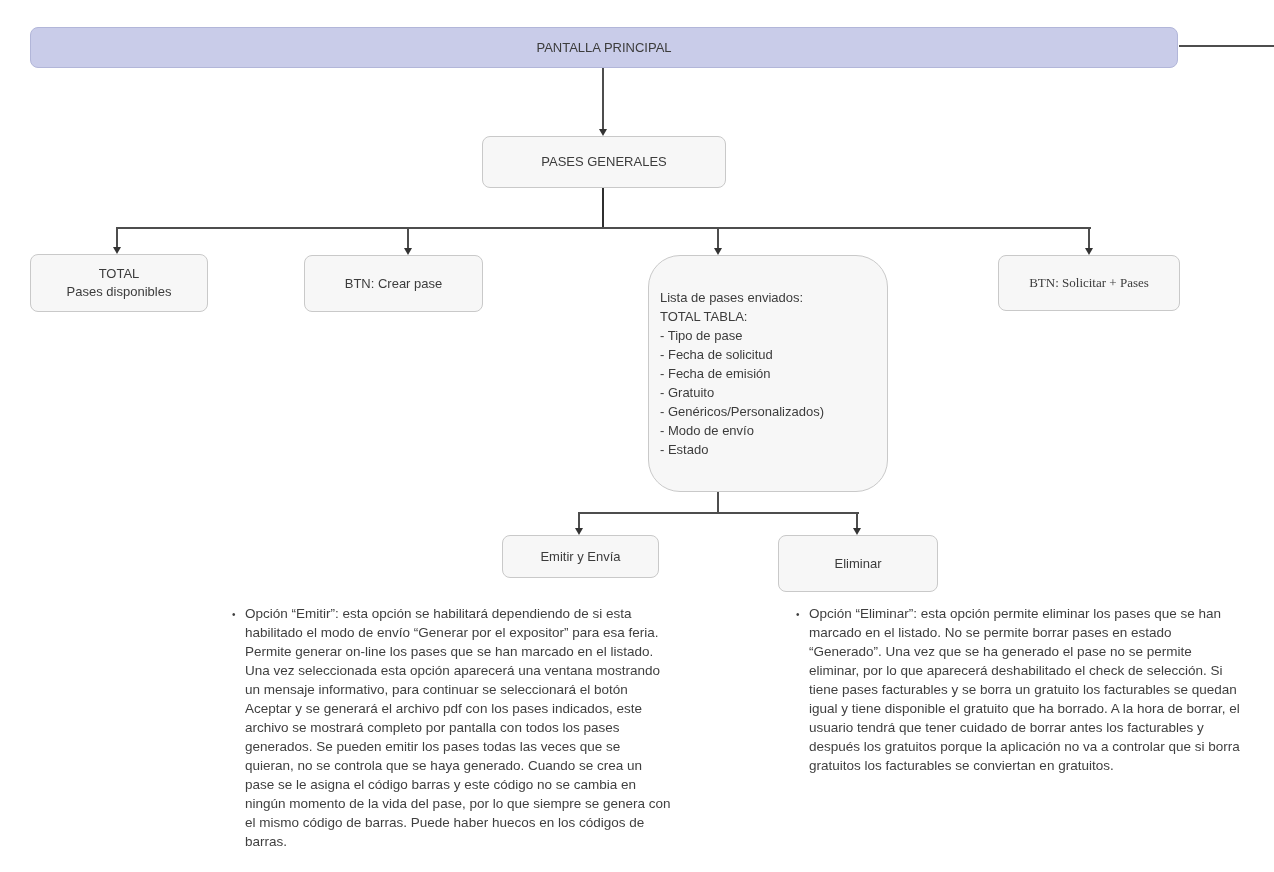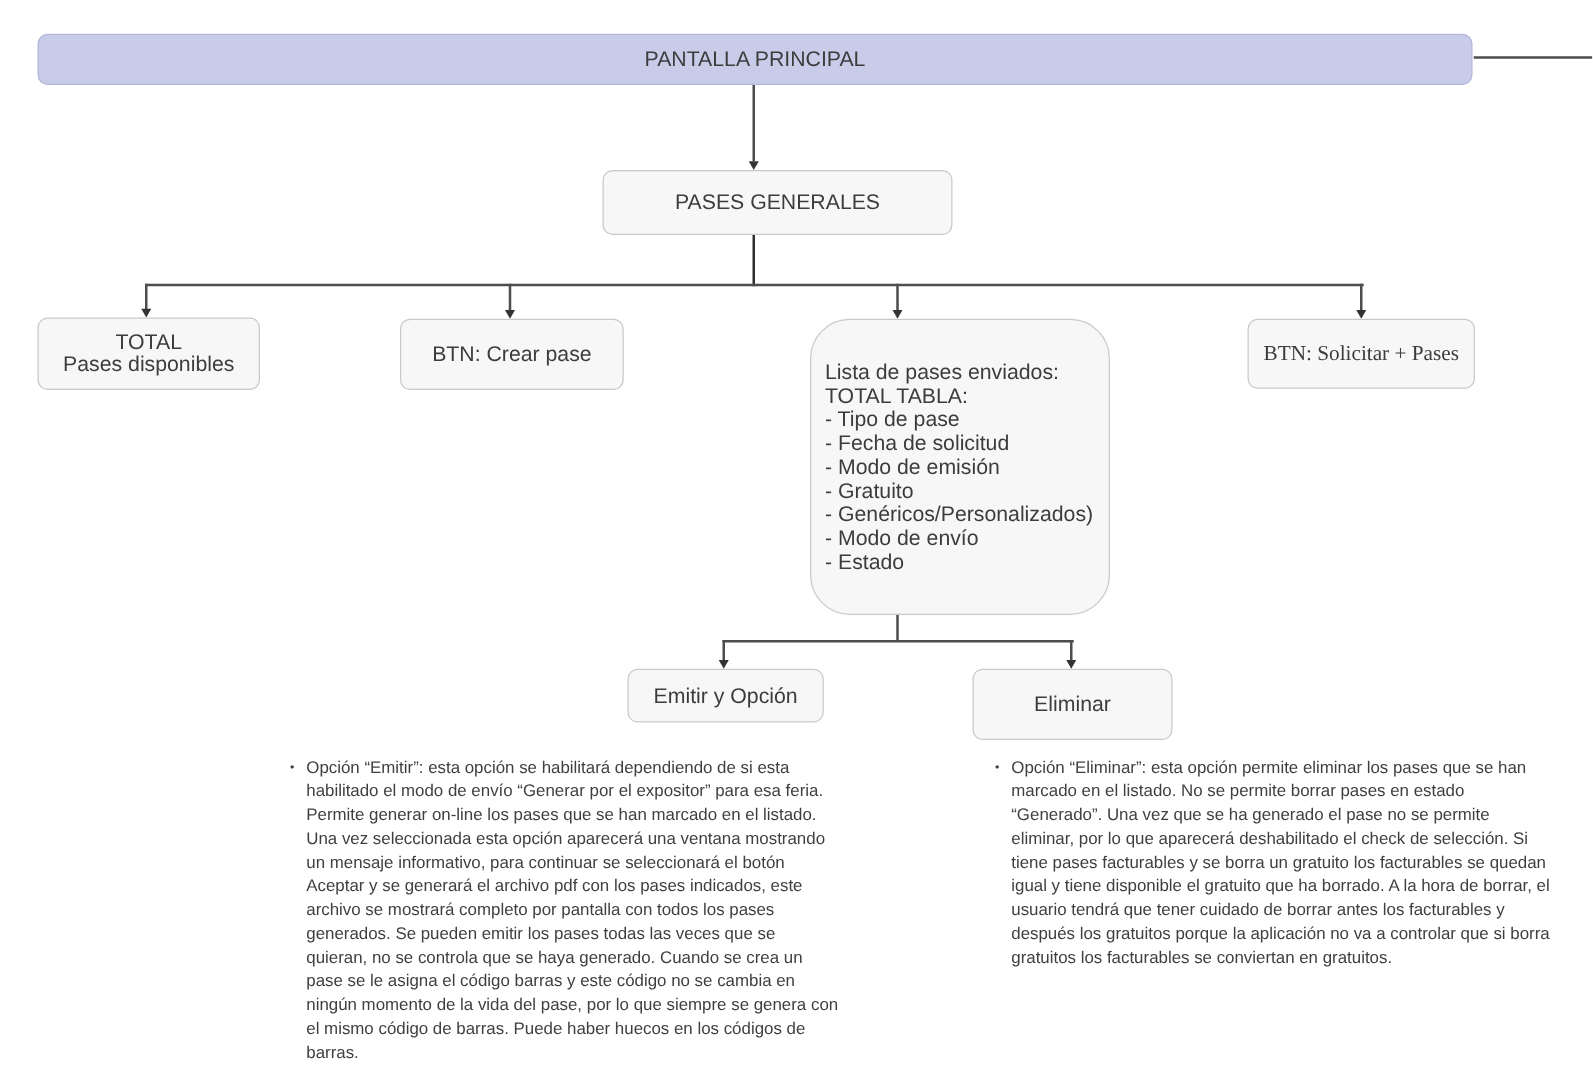--- a/index.html
+++ b/index.html
@@ -30,34 +30,34 @@
   
   .node {
     position:absolute;
     background:#f7f7f7;
     border:1px solid #c9c9c9;
     border-radius:8px;
     display:flex;
     flex-direction:column;
     align-items:center;
     justify-content:center;
-    font-size:17px;
+    font-size:13px;
     line-height:18px;
     color:#3c3c3c;
     text-align:center;
   }
   #root-bar {
     left:30px; top:27px; width:1148px; height:41px;
     background:#c9cce9;
     border:1px solid #b2b6d9;
     border-radius:8px;
   }
-  #node-main    { left:482px; top:136px; width:280px; height:52px; }
+  #node-main    { left:482px; top:136px; width:244px; height:52px; }
   #node-total   { left:30px;  top:254px; width:178px; height:58px;align-items:center; }
-  #node-crear   { left:320px; top:255px; width:179px; height:57px;align-items:center; }
+  #node-crear   { left:304px; top:255px; width:179px; height:57px;align-items:center; }
   #node-solicitar { left:998px; top:255px; width:182px; height:56px;font-family:Liberation Serif, serif; }
   #node-lista {
     left:600px; top:255px; width:240px; height:237px;
     border-radius:32px;
     align-items:flex-start;
     justify-content:center;
     text-align:left;
     padding:0 8px 0 11px;
     line-height:19px;
     margin-left:48px;
@@ -143,40 +143,40 @@
 
   <div class="node" id="node-crear">
     <span>BTN: Crear pase</span>
   </div>
 
   <div class="node" id="node-lista">
     <span class="list-line">Lista de pases enviados:</span>
     <span class="list-line">TOTAL TABLA:</span>
     <span class="list-line">- Tipo de pase</span>
     <span class="list-line">- Fecha de solicitud</span>
-    <span class="list-line">- Modo de emisión</span>
+    <span class="list-line">- Fecha de emisión</span>
     <span class="list-line">- Gratuito</span>
     <span class="list-line">- Genéricos/Personalizados)</span>
     <span class="list-line">- Modo de envío</span>
     <span class="list-line">- Estado</span>
   </div>
 
   <div class="node" id="node-solicitar">
     <span>BTN: Solicitar + Pases</span>
   </div>
 
   <div class="line" id="v3"></div>
   <div class="line" id="h2"></div>
   <div class="line" id="d5"></div>
   <div class="arrow-down" id="a6"></div>
   <div class="line" id="d6"></div>
   <div class="arrow-down" id="a7"></div>
 
   <div class="node" id="node-emitir">
-    <span>Emitir y Opción</span>
+    <span>Emitir y Envía</span>
   </div>
   <div class="node" id="node-eliminar">
     <span>Eliminar</span>
   </div>
 
   <div class="note" id="note-left">
     <span class="bullet">•</span>
     <span class="note-text">Opción “Emitir”: esta opción se habilitará dependiendo de si esta habilitado el modo de envío “Generar por el expositor” para esa feria. Permite generar on-line los pases que se han marcado en el listado. Una vez seleccionada esta opción aparecerá una ventana mostrando un mensaje informativo, para continuar se seleccionará el botón Aceptar y se generará el archivo pdf con los pases indicados, este archivo se mostrará completo por pantalla con todos los pases generados. Se pueden emitir los pases todas las veces que se quieran, no se controla que se haya generado. Cuando se crea un pase se le asigna el código barras y este código no se cambia en ningún momento de la vida del pase, por lo que siempre se genera con el mismo código de barras. Puede haber huecos en los códigos de barras.</span>
   </div>
   <div class="note" id="note-right">

